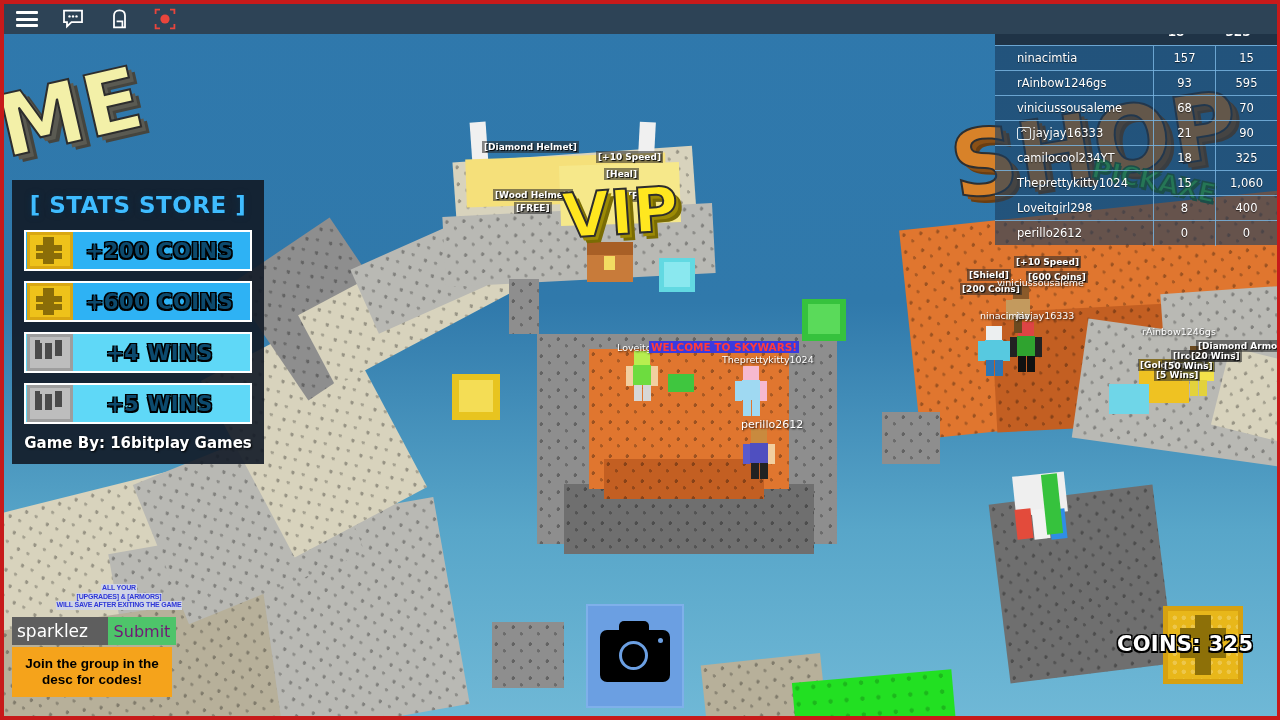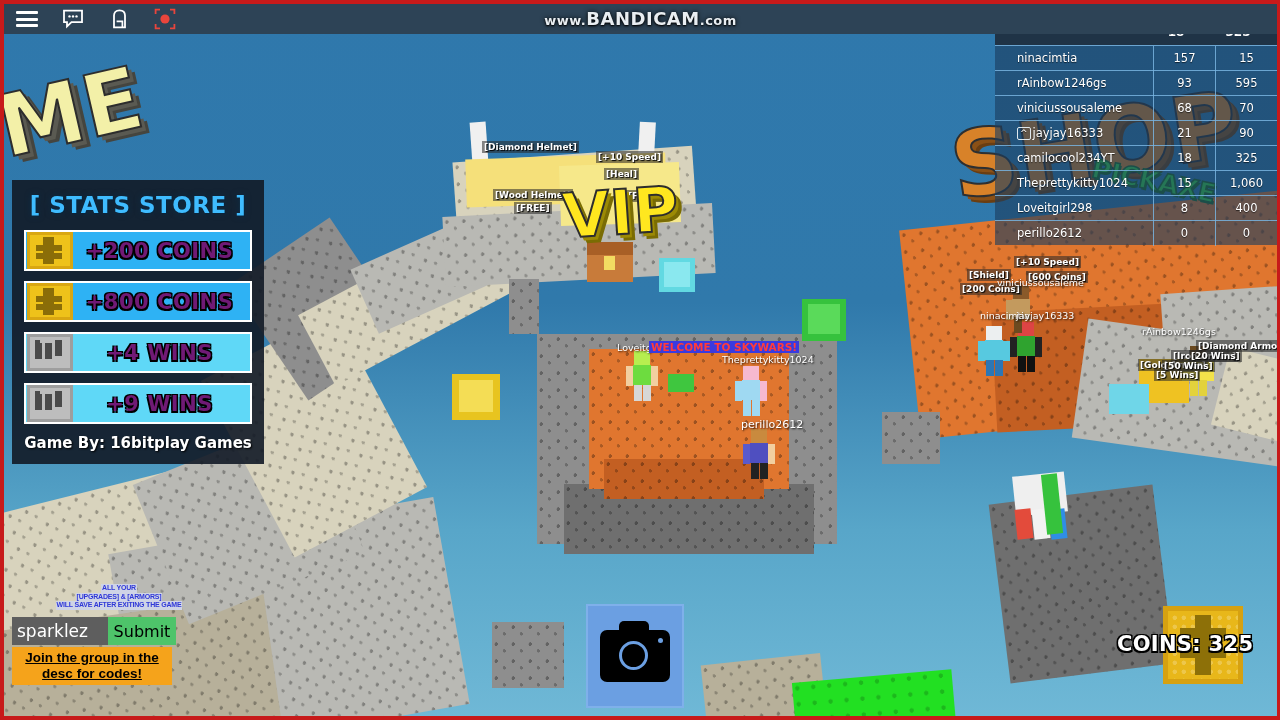--- a/index.html
+++ b/index.html
@@ -93,21 +93,21 @@
     margin:2px 0 12px 0; text-shadow:0 0 6px #0b2d47, 1px 1px 0 #0a2338;
   }
   .store-btn {
     display:flex; align-items:center; height:41px; margin-bottom:10px;
     border:2px solid #ffffff; position:relative; cursor:pointer;
   }
   .store-btn.coins { background:#2eb2f4; }
   .store-btn.wins  { background:#5fd8f7; }
   .store-btn .ico { width:46px; height:37px; margin-left:1px; flex:0 0 46px; position:relative; }
   .store-btn .lbl {
-    flex:1; text-align:center; color:#701a75; font-size:21px; font-weight:bold;
+    flex:1; text-align:center; color:#0c4a6e; font-size:21px; font-weight:bold;
     letter-spacing:.5px; text-shadow:-1.5px -1.5px 0 #000,1.5px -1.5px 0 #000,-1.5px 1.5px 0 #000,1.5px 1.5px 0 #000;
     padding-right:4px;
   }
   
   .coin-ico { background:#eec21a; box-shadow:inset 0 0 0 3px #d9a712; }
   .coin-ico:before {
     content:""; position:absolute; left:16px; top:5px; width:11px; height:27px; background:#8a6d08;
   }
   .coin-ico:after {
     content:""; position:absolute; left:9px; top:13px; width:26px; height:6px; background:#8a6d08;
@@ -135,27 +135,27 @@
   }
   #save-note span { background:#cfd4e6; display:inline-block; padding:0 1px; }
 
   
   #code-row { position:absolute; left:8px; top:613px; z-index:30; display:flex; height:28px; }
   #code-input {
     width:96px; background:#5e5e5e; color:#fff; border:none; outline:none;
     font-size:17px; font-family:"DejaVu Sans", sans-serif; padding:0 5px;
   }
   #code-submit {
-    width:68px; background:#4ec46a; color:#000000; border:none; cursor:pointer;
+    width:68px; background:#4ec46a; color:#701a75; border:none; cursor:pointer;
     font-size:16px; font-family:"DejaVu Sans", sans-serif;
   }
   #code-hint {
     position:absolute; left:8px; top:643px; width:160px; z-index:30;
     background:#f5a31b; color:#000; font-size:13.5px; font-weight:bold; text-align:center;
-    line-height:16px; padding:3px 2px;text-decoration:underline;
+    line-height:16px; padding:9px 2px;
   }
 
   
   #announce {
     position:absolute; top:158px; left:0; right:0; text-align:center; z-index:26;
     color:#7fe9f7; font-size:29px; font-weight:bold; letter-spacing:.5px;
     text-shadow:1.5px 1.5px 0 #0f6d82, -1px -1px 0 #0f6d82, 0 0 7px rgba(255,255,255,.35);
     pointer-events:none; font-family:"DejaVu Sans", sans-serif;
   }
 
@@ -425,23 +425,20 @@
       </svg>
     </div>
     <div class="icbtn">
       <svg width="22" height="22" viewBox="0 0 22 22" aria-hidden="true">
         <path d="M1.6 6V1.6H6M16 1.6h4.4V6M20.4 16v4.4H16M6 20.4H1.6V16" fill="none" stroke="#e8453c" stroke-width="1.8"></path>
         <circle cx="11" cy="11" r="4.6" fill="#e8453c"></circle>
       </svg>
     </div>
   </div>
 
-  <div id="bandicam">
-    <span class="sm">www.</span><span>BANDICAM</span><span class="sm">.com</span>
-  </div>
 
   <div id="leaderboard">
     <div id="lb-head">
       <div class="me">
         <div class="nm">camilocool234YT</div>
         <div class="ac">Account: &lt;13</div>
       </div>
       <div class="col">
         <div class="t">Wins</div>
         <div class="v">18</div>
@@ -497,29 +494,29 @@
 
   <div id="stats-store">
     <div id="stats-title">[ STATS STORE ]</div>
     <div id="store-buttons">
         <div class="store-btn coins">
           <div class="ico coin-ico"></div>
           <div class="lbl">+200 COINS</div>
         </div>
         <div class="store-btn coins">
           <div class="ico coin-ico"></div>
-          <div class="lbl">+800 COINS</div>
+          <div class="lbl">+600 COINS</div>
         </div>
         <div class="store-btn wins">
           <div class="ico win-ico"></div>
           <div class="lbl">+4 WINS</div>
         </div>
         <div class="store-btn wins">
           <div class="ico win-ico"></div>
-          <div class="lbl">+9 WINS</div>
+          <div class="lbl">+5 WINS</div>
         </div>
       </div>
     <div id="game-by">Game By: 16bitplay Games</div>
   </div>
 
   <div id="save-note">
     <span>ALL YOUR</span><br>
     <span>[UPGRADES] &amp; [ARMORS]</span><br>
     <span>WILL SAVE AFTER EXITING THE GAME</span>
   </div>

